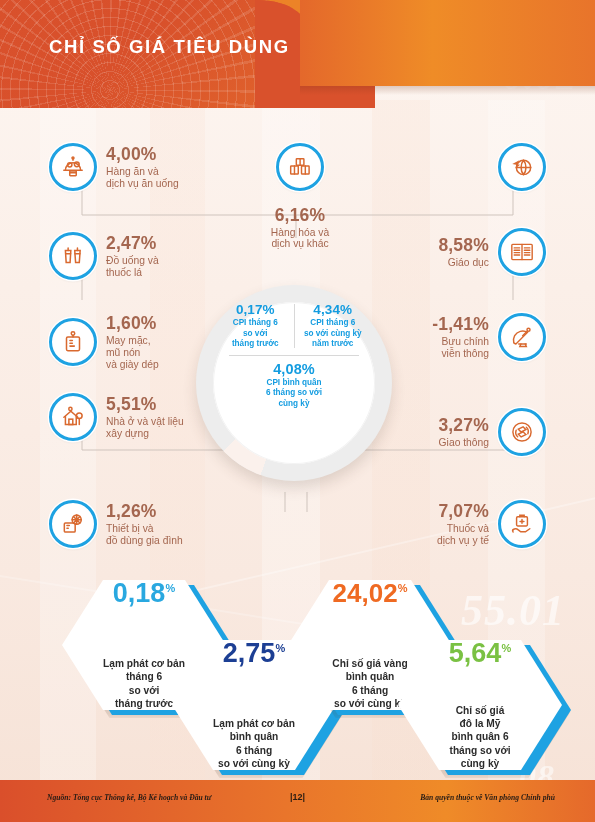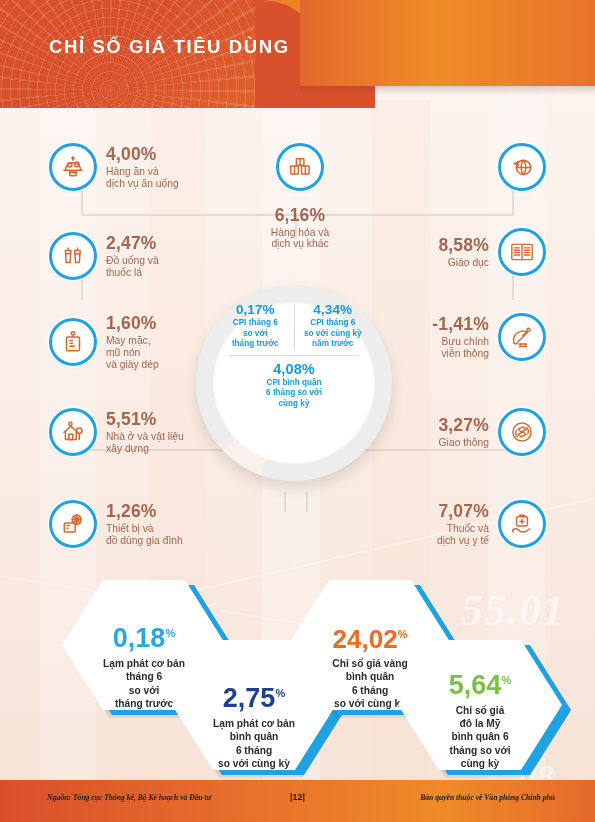--- a/index.html
+++ b/index.html
@@ -96,21 +96,21 @@
   .ring-div{width:1px;background:#d8d8d8;margin:2px 3px;}
   .ring-hr{width:130px;height:1px;background:#d8d8d8;margin:5px 0 5px;}
   .kv{font-size:13.5px;font-weight:700;color:#139ce0;letter-spacing:.1px;}
   .kl{font-size:8.2px;font-weight:700;color:#139ce0;line-height:1.28;margin-top:1px;}
   .ring-bot{text-align:center;}
 
   
   .hexwrap{position:absolute;}
   .hex{position:relative;background:#ffffff;
     clip-path:polygon(25% 0%,75% 0%,100% 50%,75% 100%,25% 100%,0% 50%);
-    display:flex;flex-direction:column;align-items:center;justify-content:flex-end;
+    display:flex;flex-direction:column;align-items:center;justify-content:space-between;
     text-align:center;box-sizing:border-box;}
   .hexshadow{position:absolute;background:#1ea2e2;
     clip-path:polygon(25% 0%,75% 0%,100% 50%,75% 100%,25% 100%,0% 50%);}
   .hexdrop{position:absolute;background:rgba(90,60,45,.16);
     clip-path:polygon(25% 0%,75% 0%,100% 50%,75% 100%,25% 100%,0% 50%);
     filter:blur(3px);}
   .hex-val{font-weight:700;line-height:1;}
   .hex-pct{font-size:11px;font-weight:700;vertical-align:super;}
   .hex-lbl{font-size:10.2px;font-weight:700;color:#2b2b2b;line-height:1.3;margin-top:5px;}
 
@@ -217,21 +217,21 @@
           <path d="M9.2 13.2h2.2"></path>
           <path d="M9.2 15.8h4"></path>
       </svg>
     </div>
     <div class="cat-txt ta-l" style="width:115px">
       <div class="cat-val">1,60%</div>
       <div class="cat-lbl">May mặc,<br>mũ nón<br>và giày dép</div>
     </div>
   </div>
 
-  <div class="cat" style="left:49px;top:408px;">
+  <div class="cat" style="left:49px;top:393px;">
     <div class="circ">
       <svg viewBox="0 0 24 24" fill="none" stroke="#d9692f" stroke-width="1.4" stroke-linecap="round">
         <path d="M3.6 12.2L10 6.6l6.4 5.6"></path>
           <path d="M5 11.6V19h10v-7.4"></path>
         <rect x="8.2" y="14" width="3.6" height="5"></rect>
         <circle cx="17.8" cy="10.8" r="2.6"></circle>
           <path d="M17.8 13.4V19"></path>
         <circle cx="9.6" cy="4.6" r="1.5"></circle>
       </svg>
     </div>

